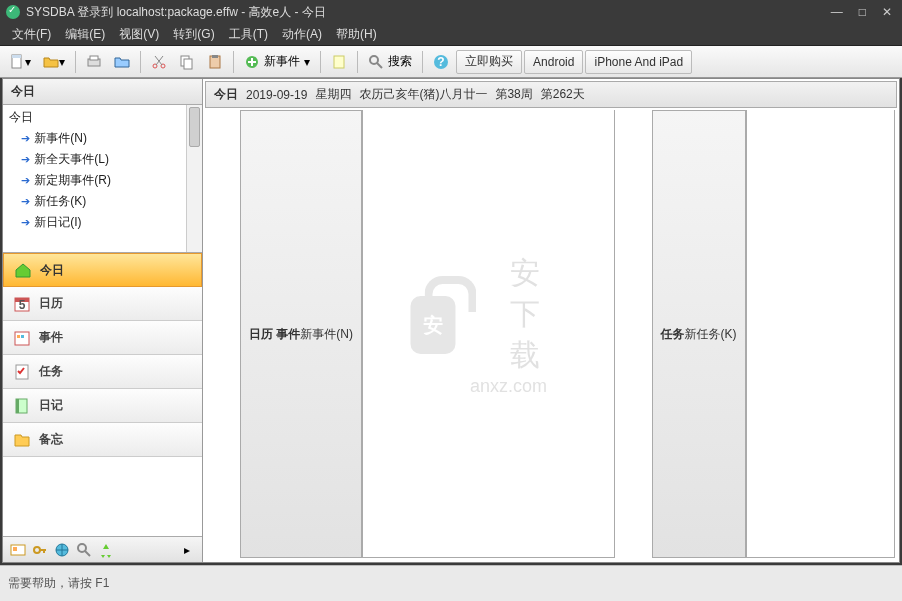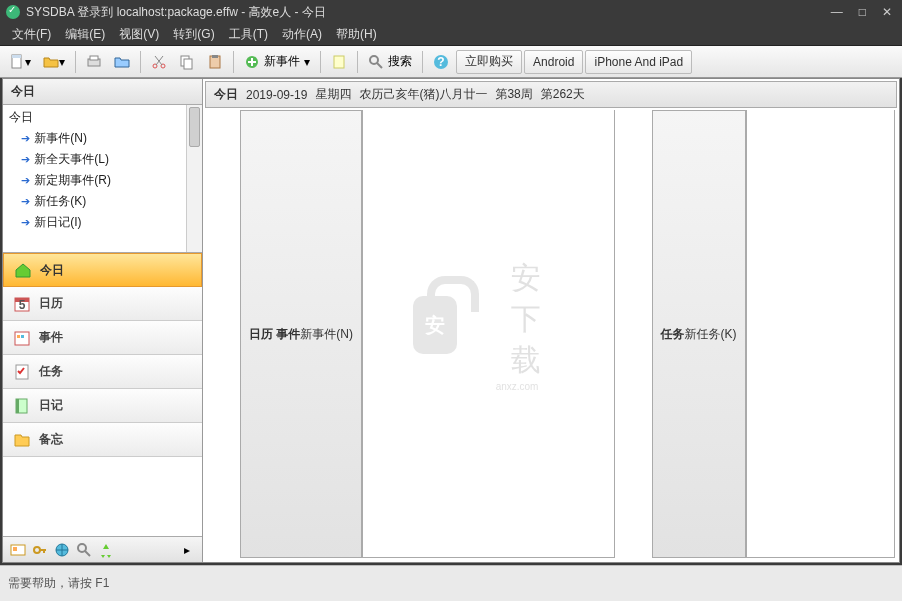--- a/index.html
+++ b/index.html
@@ -42,21 +42,21 @@
 .panel-hdr { background: linear-gradient(#f5f5f5,#e2e2e2); border: 1px solid #aaa; padding: 4px 8px; display: flex; align-items: center; font-weight: bold; color: #333; }
 .panel-hdr .spacer { flex: 1; }
 .panel-hdr .link { color: #333; font-weight: normal; cursor: pointer; }
 .panel-body { flex: 1; border: 1px solid #aaa; border-top: none; background: #fff; position: relative; }
 .watermark { position: absolute; left: 50%; top: 48%; transform: translate(-50%,-50%); display: flex; align-items: center; gap: 14px; opacity: 0.45; pointer-events: none; }
 .watermark .lock { width: 64px; height: 58px; background: #c8c8c8; border-radius: 10px; position: relative; }
 .watermark .lock::before { content: ""; position: absolute; top: -20px; left: 14px; width: 36px; height: 28px; border: 8px solid #c8c8c8; border-bottom: none; border-radius: 18px 18px 0 0; }
 .watermark .lock::after { content:"安"; color:#fff; position:absolute; left:50%; top:50%; transform:translate(-50%,-50%); font-size:20px; font-weight:bold;}
 .watermark .wm-text { color: #bdbdbd; }
 .watermark .wm-text .big { font-size: 30px; font-weight: normal; letter-spacing: 2px; margin-left: 40px; }
-.watermark .wm-text .small { font-size: 10px; text-align:center; }
+.watermark .wm-text .small { font-size: 18px; text-align:left; }
 .statusbar { background: #eaeaea; color: #555; height: 36px; display: flex; align-items: center; padding: 0 8px; font-size: 11px; border-top: 1px solid #bbb; }
 </style>
 </head>
 <body>
 
 <div class="titlebar">
   <span class="icon"></span>
   <span class="title">SYSDBA 登录到 localhost:package.effw - 高效e人 - 今日</span>
   <div class="winbtns">
     <span>—</span>

